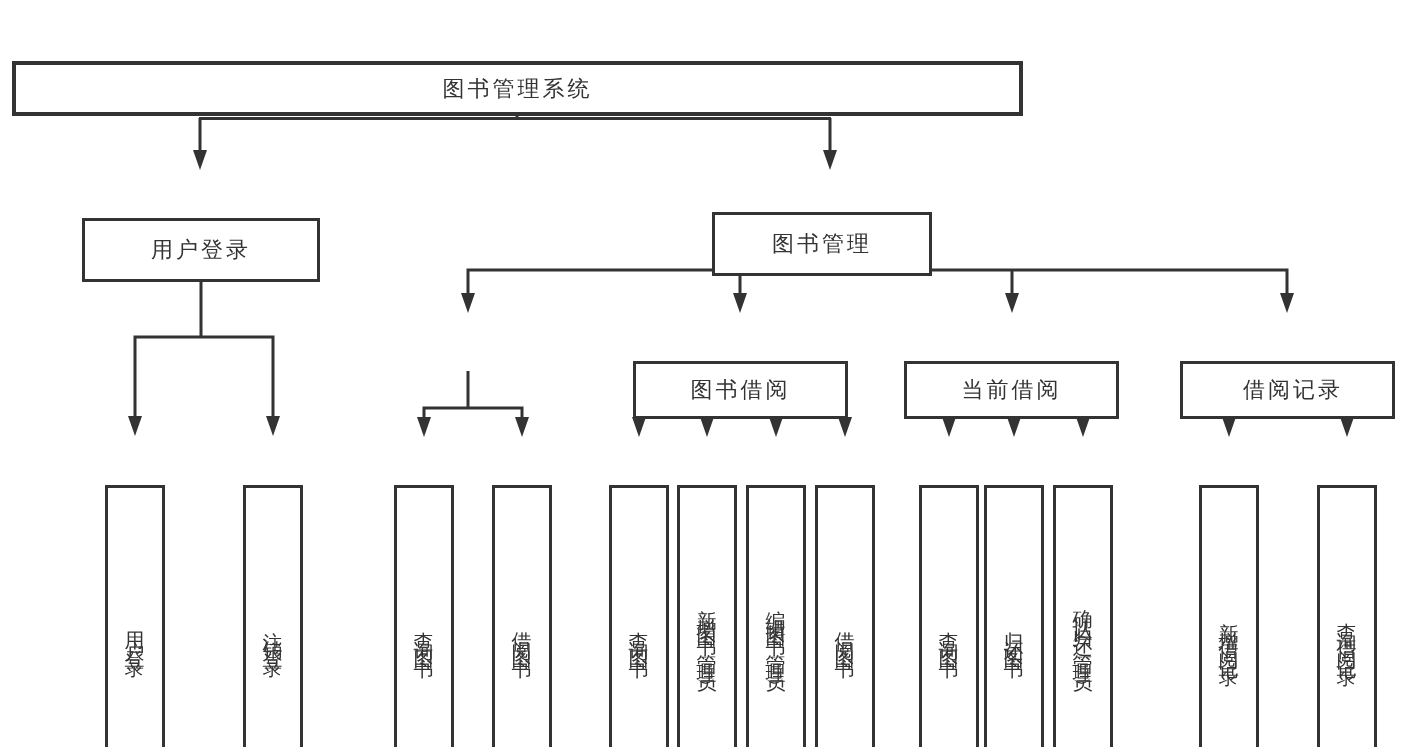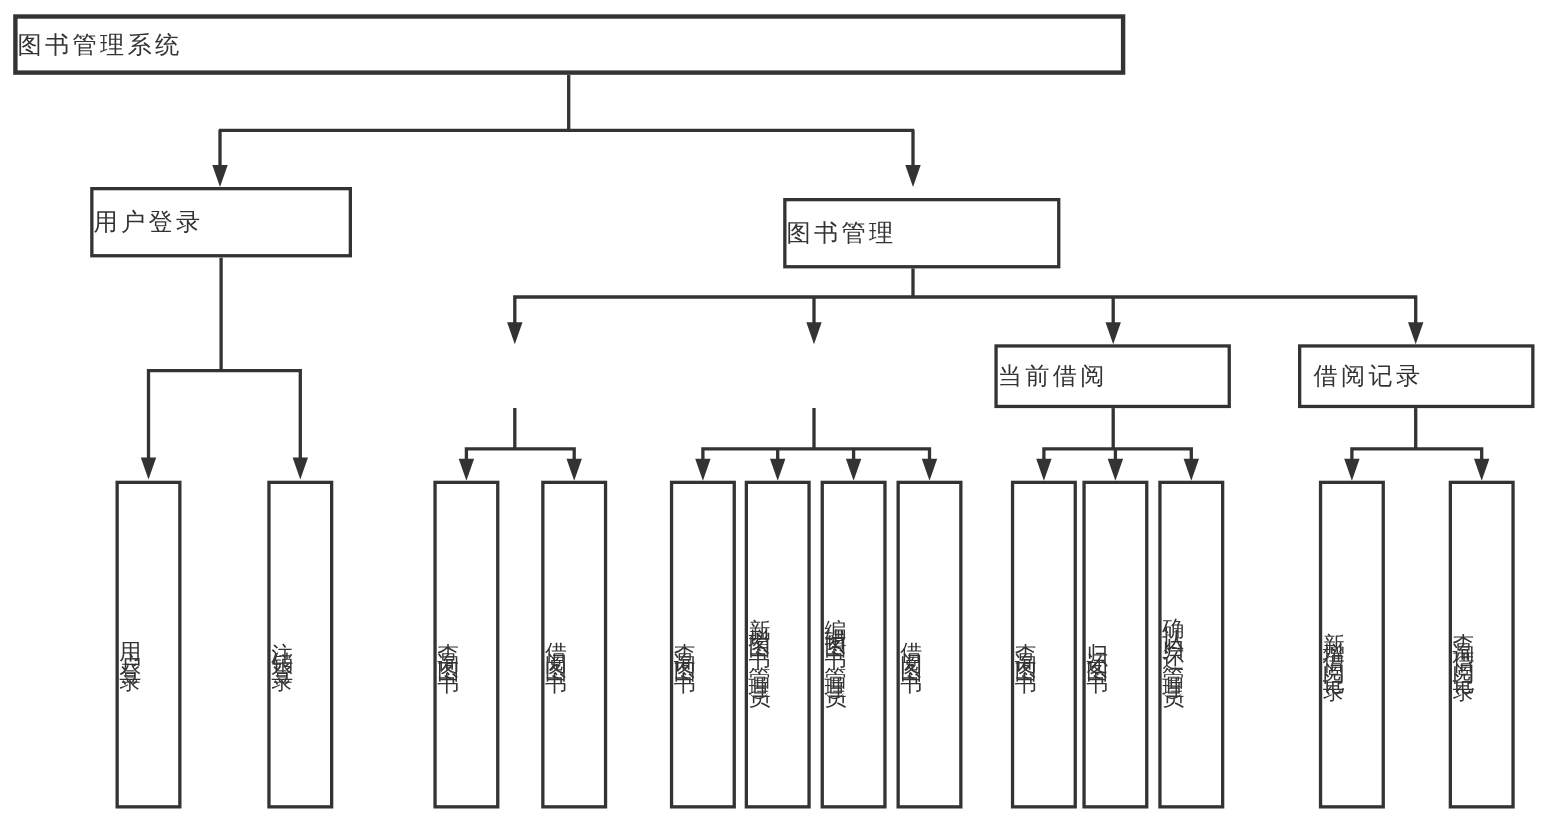--- a/index.html
+++ b/index.html
@@ -17,21 +17,23 @@
     width: 1405px; height: 747px;
     pointer-events: none;
   }
   .box {
     position: absolute;
     box-sizing: border-box;
     border: 3px solid #333333;
     background: #ffffff;
     display: flex;
     align-items: center;
+    justify-content: center;
     color: #333333;
+    margin-top: 48px;
   }
   .hbox { font-size: 22px; letter-spacing: 3px; }
   .root-box { border-width: 4px; }
   .l2-box, .l3-box { border-width: 3px; }
   .vtext {
     writing-mode: vertical-rl;
     text-orientation: mixed;
     font-size: 20px;
     letter-spacing: 9px;
     color: #333333;
@@ -93,24 +95,27 @@
     </g>
   </svg>
 
   <div class="box hbox root-box" style="left:12px; top:13px; width:1011px; height:55px;">
     <span>图书管理系统</span>
   </div>
 
   <div class="box hbox l2-box" style="left:82px; top:170px; width:238px; height:64px;">
     <span>用户登录</span>
   </div>
-  <div class="box hbox l2-box" style="left:712px; top:180px; width:252px; height:64px;">
+  <div class="box hbox l2-box" style="left:712px; top:164px; width:220px; height:64px;">
     <span>图书管理</span>
   </div>
 
+  <div class="box hbox l3-box" style="left:633px; top:313px; width:215px; height:58px;">
+    <span>图书借阅</span>
+  </div>
   <div class="box hbox l3-box" style="left:904px; top:313px; width:215px; height:58px;">
     <span>当前借阅</span>
   </div>
   <div class="box hbox l3-box" style="left:1180px; top:313px; width:215px; height:58px;padding-left:11px;">
     <span>借阅记录</span>
   </div>
 
   <div class="box" style="left:105px; top:437px; width:60px; height:298px;">
     <span class="vtext">用户登录</span>
   </div>

